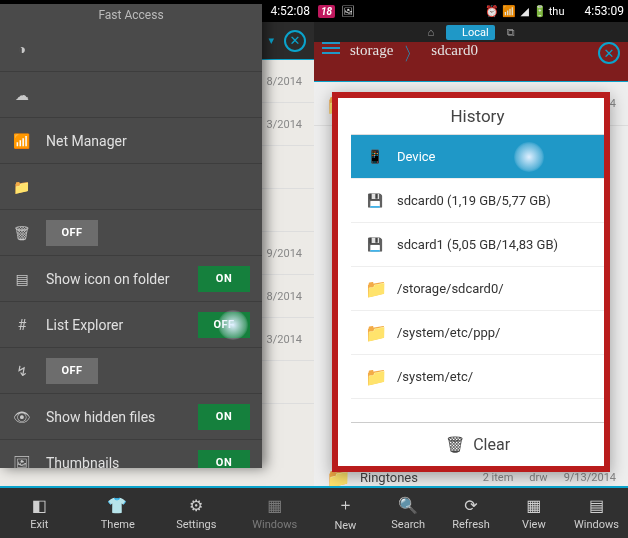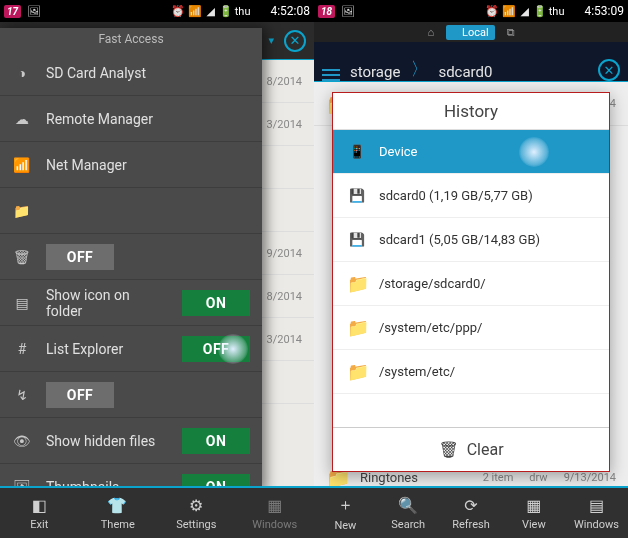--- a/index.html
+++ b/index.html
@@ -71,21 +71,21 @@
     background: #eceae6;
   }
   .bg-row {
     height:43px;border-bottom:1px solid #ddd;
     display:flex;align-items:center;justify-content:flex-end;
     padding-right:12px;color:#888;font-size:11px;
   }
   
   .drawer {
     position: absolute;
-    top: 28px;
+    top: 4px;
     left: 0;
     width: 262px;
     height: calc(100% - 22px - 52px);
     background: #4a4a4a;
     box-shadow: 4px 0 12px rgba(0,0,0,.5);
     color: #e0e0e0;
     font-size: 14px;
     overflow: hidden;
   }
   .drawer-title {
@@ -100,23 +100,23 @@
     align-items: center;
     padding: 0 12px;
     border-bottom: 1px solid #3d3d3d;
     gap: 14px;
   }
   .drawer-item .di-icon {
     width: 20px; text-align: center; color:#c8c8c8; flex-shrink:0;
   }
   .drawer-item .di-label { flex:1; }
   .toggle {
-    width: 68px; height: 26px;
+    width: 52px; height: 26px;
     display: flex; align-items: center; justify-content: center;
-    font-size: 14px; font-weight: bold; letter-spacing:.5px;
+    font-size: 11px; font-weight: bold; letter-spacing:.5px;
     color: #fff;
   }
   .toggle.on { background: #15803d; }
   .toggle.off { background: #6d6d6d; }
   .touch-glow {
     position:absolute;
     width:30px;height:30px;border-radius:50%;
     background:radial-gradient(circle,#dfefff 0%, rgba(223,239,255,.3) 60%, transparent 75%);
     pointer-events:none;
   }
@@ -138,24 +138,25 @@
   
   .rb-tabbar {
     height:20px;background:#222;display:flex;align-items:center;justify-content:center;gap:6px;
     font-size:11px;color:#999;
   }
   .rb-tab {
     padding:1px 6px;border-radius:2px;
   }
   .rb-tab.active { background:#1f98c7;color:#fff;padding-left:16px; }
   .rb-pathbar {
-    height:40px;background:#0f172a;
-    display:flex;align-items:flex-end;gap:10px;padding:0 8px;
+    height:40px;background:#7f1d1d;
+    display:flex;align-items:flex-start;gap:10px;padding:0 8px;
     color:#e4e4e4;font-size:15px;
     border-bottom:1px solid #0aa3cc;
+    font-family:Liberation Serif, serif;
   }
   .hamburger {
     display:flex;flex-direction:column;gap:3px;
   }
   .hamburger span{width:18px;height:2px;background:#1f98c7;}
   .chev { color:#1f98c7; font-size:18px; }
   .right-bg-list {
     height: calc(100% - 22px - 20px - 40px - 52px);
     background:#eee;
     position:relative;
@@ -166,24 +167,25 @@
     display:flex;align-items:center;padding:0 12px;gap:10px;
     color:#444;font-size:13px;
   }
   .r-row .folder-ico { color:#1f98c7; font-size:20px; width:24px; }
   .r-row .r-meta { margin-left:auto;color:#888;font-size:11px;display:flex;gap:16px;}
   
   .history {
     position:absolute;
     top:10px;left:18px;right:18px;bottom:14px;
     background:#fff;
-    border:1px solid #b91c1c;
+    border:6px solid #b91c1c;
     box-shadow:0 4px 16px rgba(0,0,0,.35);
     display:flex;flex-direction:column;
     color:#333;
+    padding-left:13px;
   }
   .history-title {
     text-align:center;padding:8px 0;font-size:17px;color:#444;
     border-bottom:1px solid #ddd;
   }
   .h-item {
     height:44px;display:flex;align-items:center;gap:12px;
     padding:0 14px;border-bottom:1px solid #eee;font-size:13px;
   }
   .h-item.sel { background:#1f98c7;color:#fff; }
@@ -243,25 +245,23 @@
           <span></span>
         </div>
     </div>
   </div>
 
   <div class="drawer">
     <div class="drawer-title">Fast Access</div>
 
     <div class="drawer-item">
       <span class="di-icon">◑</span>
-      <span class="di-label">SD Card Analyst</span>
     </div>
     <div class="drawer-item">
       <span class="di-icon">☁</span>
-      <span class="di-label">Remote Manager</span>
     </div>
     <div class="drawer-item">
       <span class="di-icon">📶</span>
       <span class="di-label">Net Manager</span>
     </div>
     <div class="drawer-item">
       <span class="di-icon">📁</span>
     </div>
     <div class="drawer-item">
       <span class="di-icon">🗑</span>

